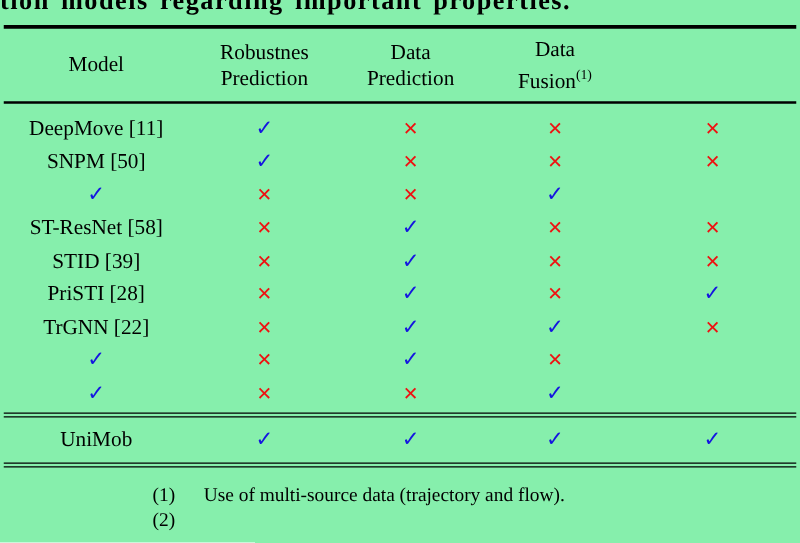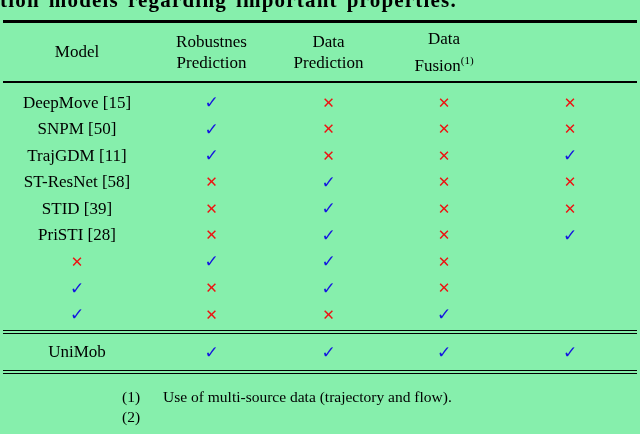--- a/index.html
+++ b/index.html
@@ -86,35 +86,34 @@
       <div class="hcell">
         <span>Data</span><br>
         <span>Fusion</span><span class="sup">(1)</span>
       </div>
     </div>
 
     <div class="rule-mid"></div>
 
     <div class="tbody">
         <div class="grid trow">
-          <div class="cell">DeepMove [15]</div>
+          <div class="cell">DeepMove [11]</div>
           <div class="cell"><span class="mark check" style="color: rgb(20, 20, 224);">✓</span></div>
           <div class="cell"><span class="mark cross" style="color: rgb(238, 17, 17);">✕</span></div>
           <div class="cell"><span class="mark cross" style="color: rgb(238, 17, 17);">✕</span></div>
           <div class="cell"><span class="mark cross" style="color: rgb(238, 17, 17);">✕</span></div>
         </div>
         <div class="grid trow">
           <div class="cell">SNPM [50]</div>
           <div class="cell"><span class="mark check" style="color: rgb(20, 20, 224);">✓</span></div>
           <div class="cell"><span class="mark cross" style="color: rgb(238, 17, 17);">✕</span></div>
           <div class="cell"><span class="mark cross" style="color: rgb(238, 17, 17);">✕</span></div>
           <div class="cell"><span class="mark cross" style="color: rgb(238, 17, 17);">✕</span></div>
         </div>
         <div class="grid trow">
-          <div class="cell">TrajGDM [11]</div>
           <div class="cell"><span class="mark check" style="color: rgb(20, 20, 224);">✓</span></div>
           <div class="cell"><span class="mark cross" style="color: rgb(238, 17, 17);">✕</span></div>
           <div class="cell"><span class="mark cross" style="color: rgb(238, 17, 17);">✕</span></div>
           <div class="cell"><span class="mark check" style="color: rgb(20, 20, 224);">✓</span></div>
         </div>
         <div class="grid trow">
           <div class="cell">ST-ResNet [58]</div>
           <div class="cell"><span class="mark cross" style="color: rgb(238, 17, 17);">✕</span></div>
           <div class="cell"><span class="mark check" style="color: rgb(20, 20, 224);">✓</span></div>
           <div class="cell"><span class="mark cross" style="color: rgb(238, 17, 17);">✕</span></div>
@@ -128,20 +127,21 @@
           <div class="cell"><span class="mark cross" style="color: rgb(238, 17, 17);">✕</span></div>
         </div>
         <div class="grid trow">
           <div class="cell">PriSTI [28]</div>
           <div class="cell"><span class="mark cross" style="color: rgb(238, 17, 17);">✕</span></div>
           <div class="cell"><span class="mark check" style="color: rgb(20, 20, 224);">✓</span></div>
           <div class="cell"><span class="mark cross" style="color: rgb(238, 17, 17);">✕</span></div>
           <div class="cell"><span class="mark check" style="color: rgb(20, 20, 224);">✓</span></div>
         </div>
         <div class="grid trow">
+          <div class="cell">TrGNN [22]</div>
           <div class="cell"><span class="mark cross" style="color: rgb(238, 17, 17);">✕</span></div>
           <div class="cell"><span class="mark check" style="color: rgb(20, 20, 224);">✓</span></div>
           <div class="cell"><span class="mark check" style="color: rgb(20, 20, 224);">✓</span></div>
           <div class="cell"><span class="mark cross" style="color: rgb(238, 17, 17);">✕</span></div>
         </div>
         <div class="grid trow">
           <div class="cell"><span class="mark check" style="color: rgb(20, 20, 224);">✓</span></div>
           <div class="cell"><span class="mark cross" style="color: rgb(238, 17, 17);">✕</span></div>
           <div class="cell"><span class="mark check" style="color: rgb(20, 20, 224);">✓</span></div>
           <div class="cell"><span class="mark cross" style="color: rgb(238, 17, 17);">✕</span></div>

